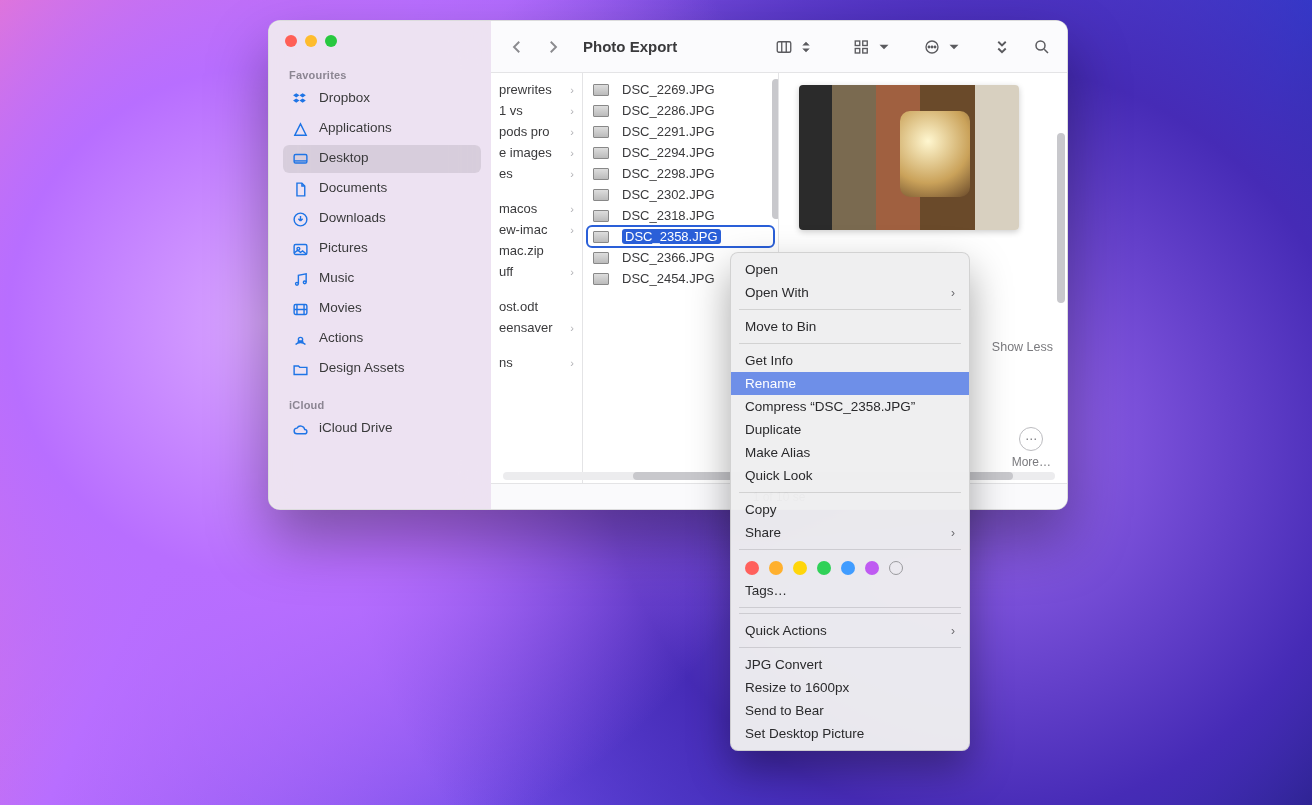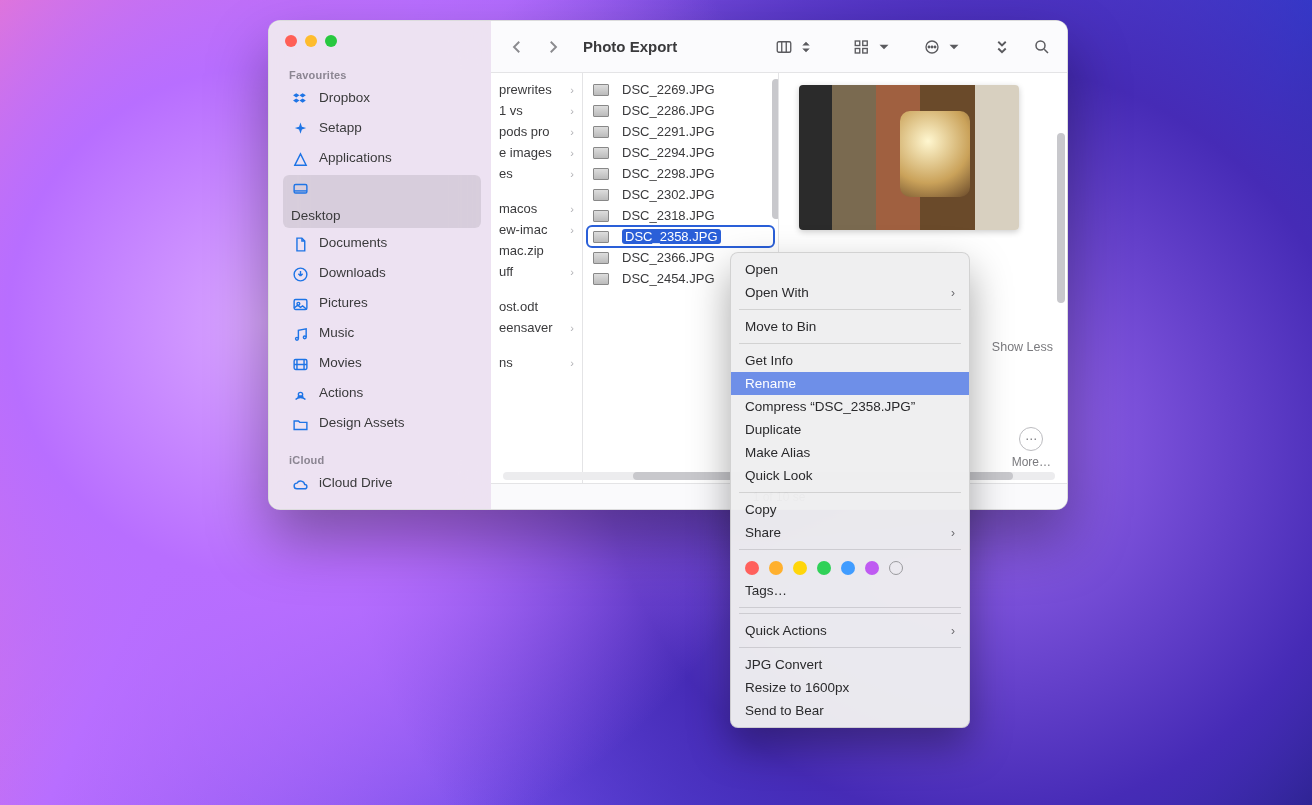--- a/index.html
+++ b/index.html
@@ -21,21 +21,21 @@
   .sidebar {
     width: 222px; flex: 0 0 222px; background: rgba(236,224,241,.9);
     backdrop-filter: blur(20px); padding: 14px 10px 0 14px;
     display: flex; flex-direction: column; gap: 2px; overflow: hidden;
   }
   .traffic { display:flex; gap:8px; padding: 0 0 16px 2px; }
   .dot { width:12px; height:12px; border-radius:50%; }
   .dot.red{background:#ff5f57;} .dot.yellow{background:#febc2e;} .dot.green{background:#28c840;}
   .sbh { font-size:11px; color:#8b8592; font-weight:600; letter-spacing:.2px; padding:4px 6px 2px; }
   .sbi { display:flex; gap:10px; padding:5px 8px; border-radius:6px; font-size:13.5px; color:#3a3a3c; cursor:default; }
-  .sbi.sel { background: rgba(0,0,0,.09); flex-direction: column; }
+  .sbi.sel { background: rgba(0,0,0,.09); }
   .sbi .ic { width:18px; height:18px; display:flex; align-items:center; justify-content:center; color:#1e74e6; flex:0 0 18px; }
   .sbi .ic svg { width:17px; height:17px; }
   .main { flex:1; display:flex; flex-direction:column; background:#fff; }
   .toolbar { height:52px; flex:0 0 52px; display:flex; align-items:center; padding:0 14px; gap:12px; border-bottom:1px solid #e4e4e6; background:#fbfbfd; }
   .navbtn { width:24px; height:24px; display:flex; align-items:center; justify-content:center; color:#8a8a8e; border-radius:5px; }
   .title { font-size:15px; font-weight:600; color:#3a3a3c; margin-left:6px; margin-right:auto; }
   .tbtn { height:24px; display:flex; align-items:center; justify-content:center; color:#5a5a5e; gap:4px; padding:0 2px;}
   .tbtn svg { width:18px; height:18px; }
   .columns { flex:1; display:flex; overflow:hidden; position:relative; }
   .col { border-right:1px solid #e4e4e6; height:100%; overflow:hidden; }
@@ -98,28 +98,20 @@
       <div class="sbi">
         <span class="ic">
             <svg viewBox="0 0 24 24" fill="currentColor">
               <path d="M6 3l6 4-6 4-6-4 6-4zm12 0l6 4-6 4-6-4 6-4zM6 13l6 4-6 4-6-4 6-4zm12 0l6 4-6 4-6-4 6-4z" transform="scale(.75) translate(2,1)"></path>
             </svg>
           </span>
         <span>Dropbox</span>
       </div>
       <div class="sbi">
         <span class="ic">
-            <svg viewBox="0 0 24 24" fill="currentColor">
-              <path d="M12 2l2 6 6 2-6 2-2 6-2-6-6-2 6-2 2-6z"></path>
-            </svg>
-          </span>
-        <span>Setapp</span>
-      </div>
-      <div class="sbi">
-        <span class="ic">
             <svg viewBox="0 0 24 24" fill="none" stroke="currentColor" stroke-width="2">
               <path d="M4 20l8-16 8 16H4z"></path>
             </svg>
           </span>
         <span>Applications</span>
       </div>
       <div class="sbi sel">
         <span class="ic">
             <svg viewBox="0 0 24 24" fill="none" stroke="currentColor" stroke-width="2">
               <rect x="3" y="5" width="18" height="12" rx="2"></rect>
@@ -437,15 +429,18 @@
       <div class="msep"></div>
       <div class="mi">
         <span>JPG Convert</span>
       </div>
       <div class="mi">
         <span>Resize to 1600px</span>
       </div>
       <div class="mi">
         <span>Send to Bear</span>
       </div>
+      <div class="mi">
+        <span>Set Desktop Picture</span>
+      </div>
     </div>
 
 </div>
 
 </body></html>

